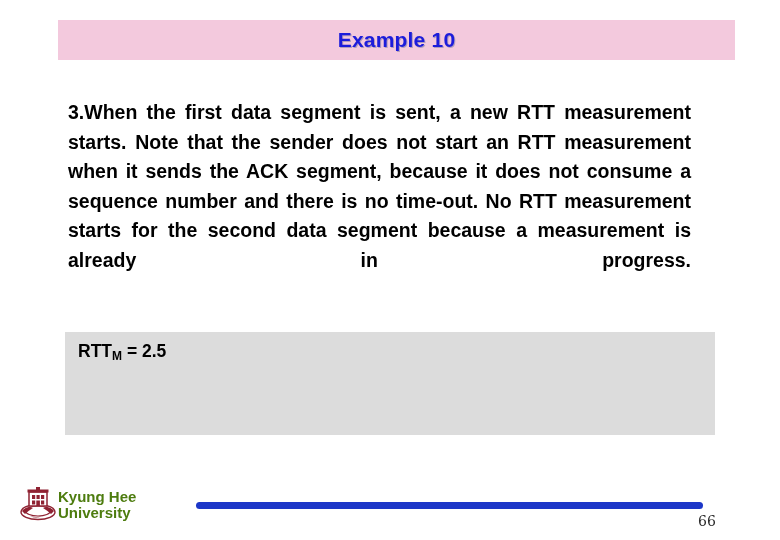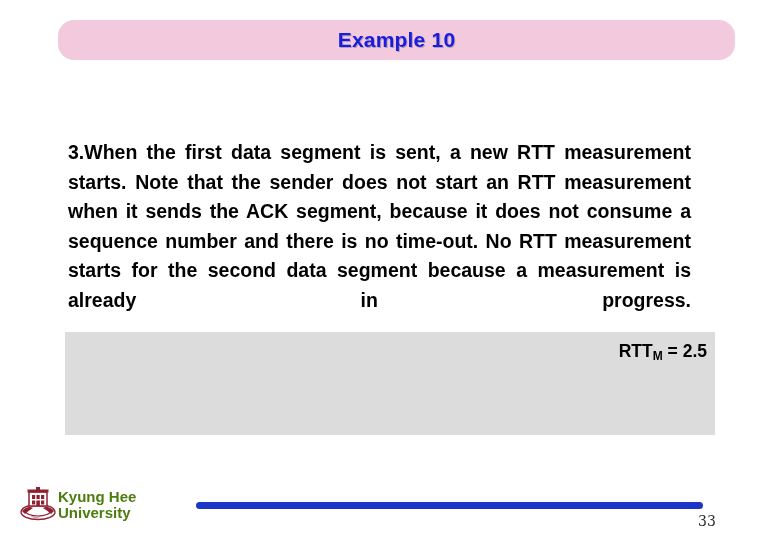--- a/index.html
+++ b/index.html
@@ -16,21 +16,20 @@
   }
 
   
   .title-banner {
     position: absolute;
     left: 58px;
     top: 20px;
     width: 677px;
     height: 40px;
     background: #f3c9dd;
-    border-radius: 16px;
   }
   .title-text {
     position: absolute;
     left: 0;
     right: 0;
     top: 50%;
     transform: translateY(-50%);
     text-align: center;
     font-size: 21px;
     font-weight: bold;
@@ -45,37 +44,35 @@
     position: absolute;
     left: 68px;
     top: 98px;
     width: 623px;
     font-size: 19.5px;
     font-weight: bold;
     color: #000000;
     line-height: 29.5px;
     text-align: justify;
     text-justify: inter-word;
-    margin-top: 40px;
   }
   .body-paragraph::after {
     content: "";
     display: inline-block;
     width: 100%;
   }
 
   
   .formula-box {
     position: absolute;
     left: 65px;
     top: 332px;
     width: 650px;
     height: 103px;
     background: #dcdcdc;
-    text-align: right;
   }
   .formula-list {
     position: absolute;
     left: 13px;
     top: 8px;
     right: 8px;
   }
   .formula-line {
     font-size: 17.5px;
     font-weight: bold;
@@ -173,13 +170,13 @@
   </svg>
 </div>
 
 <div class="footer-university">
   <div>Kyung Hee</div>
   <div>University</div>
 </div>
 
 <div class="footer-rule"></div>
 
-<div class="page-number">33</div>
+<div class="page-number">66</div>
 
 </body></html>

